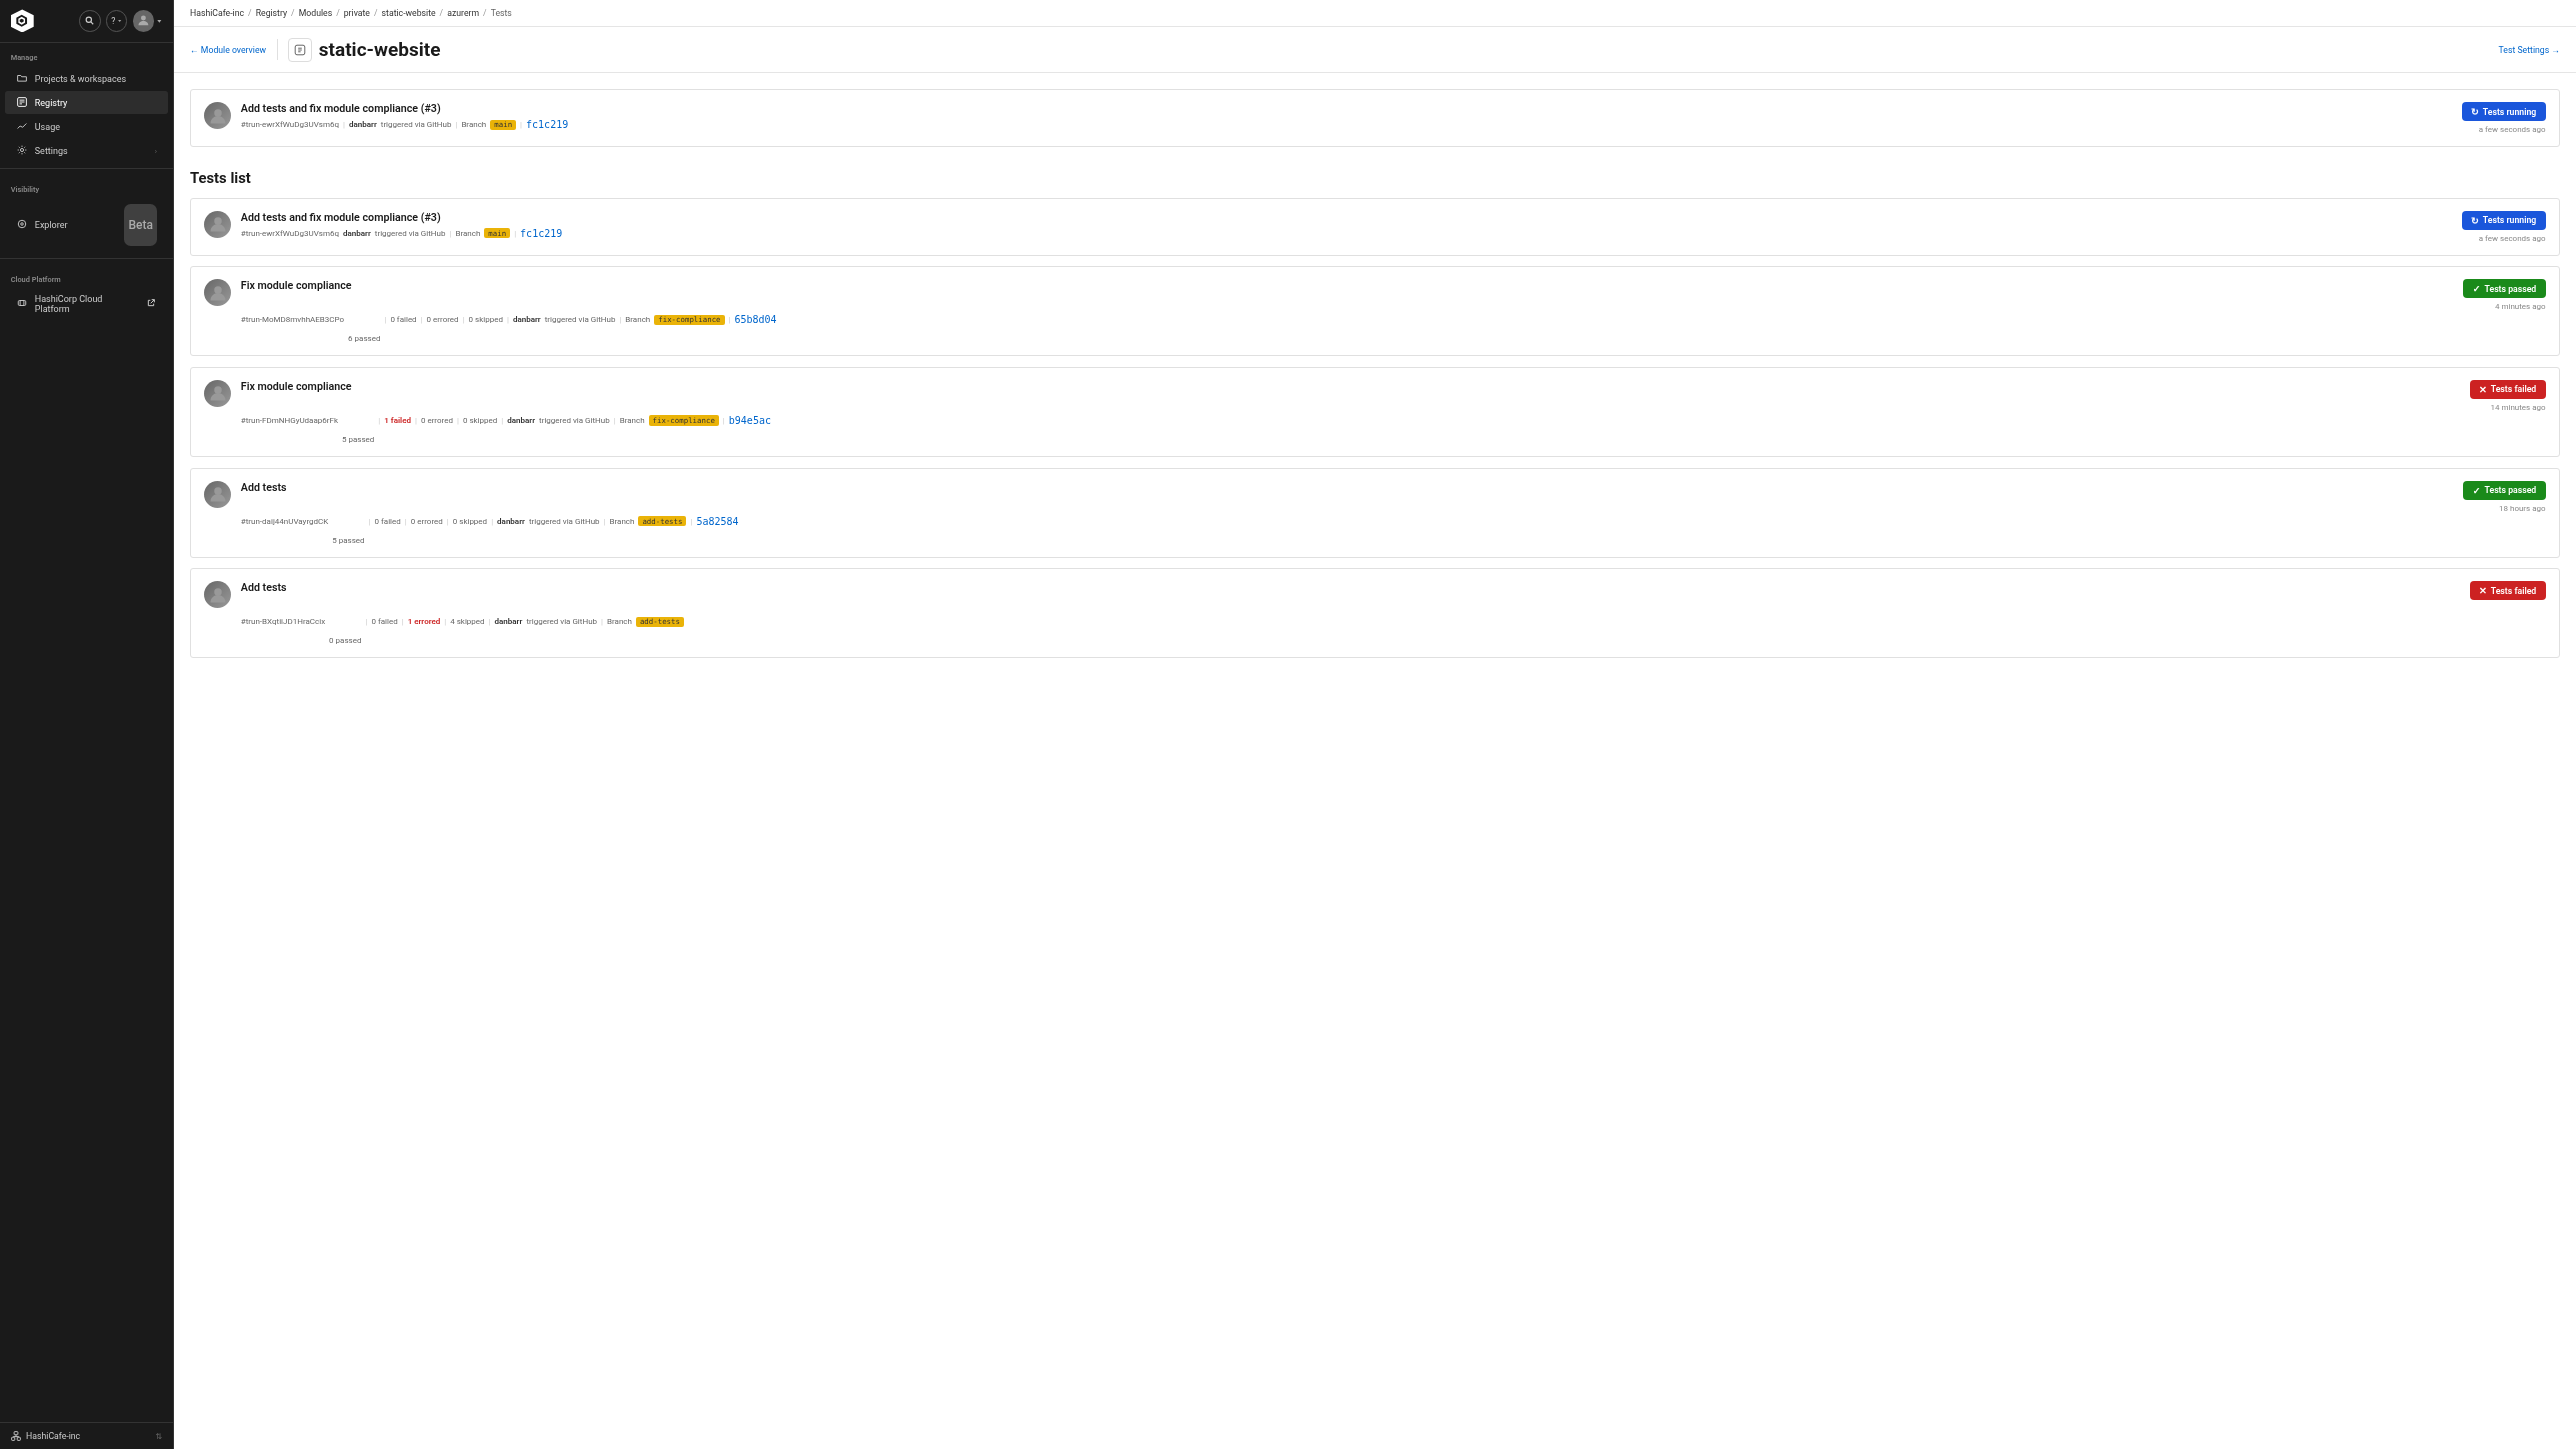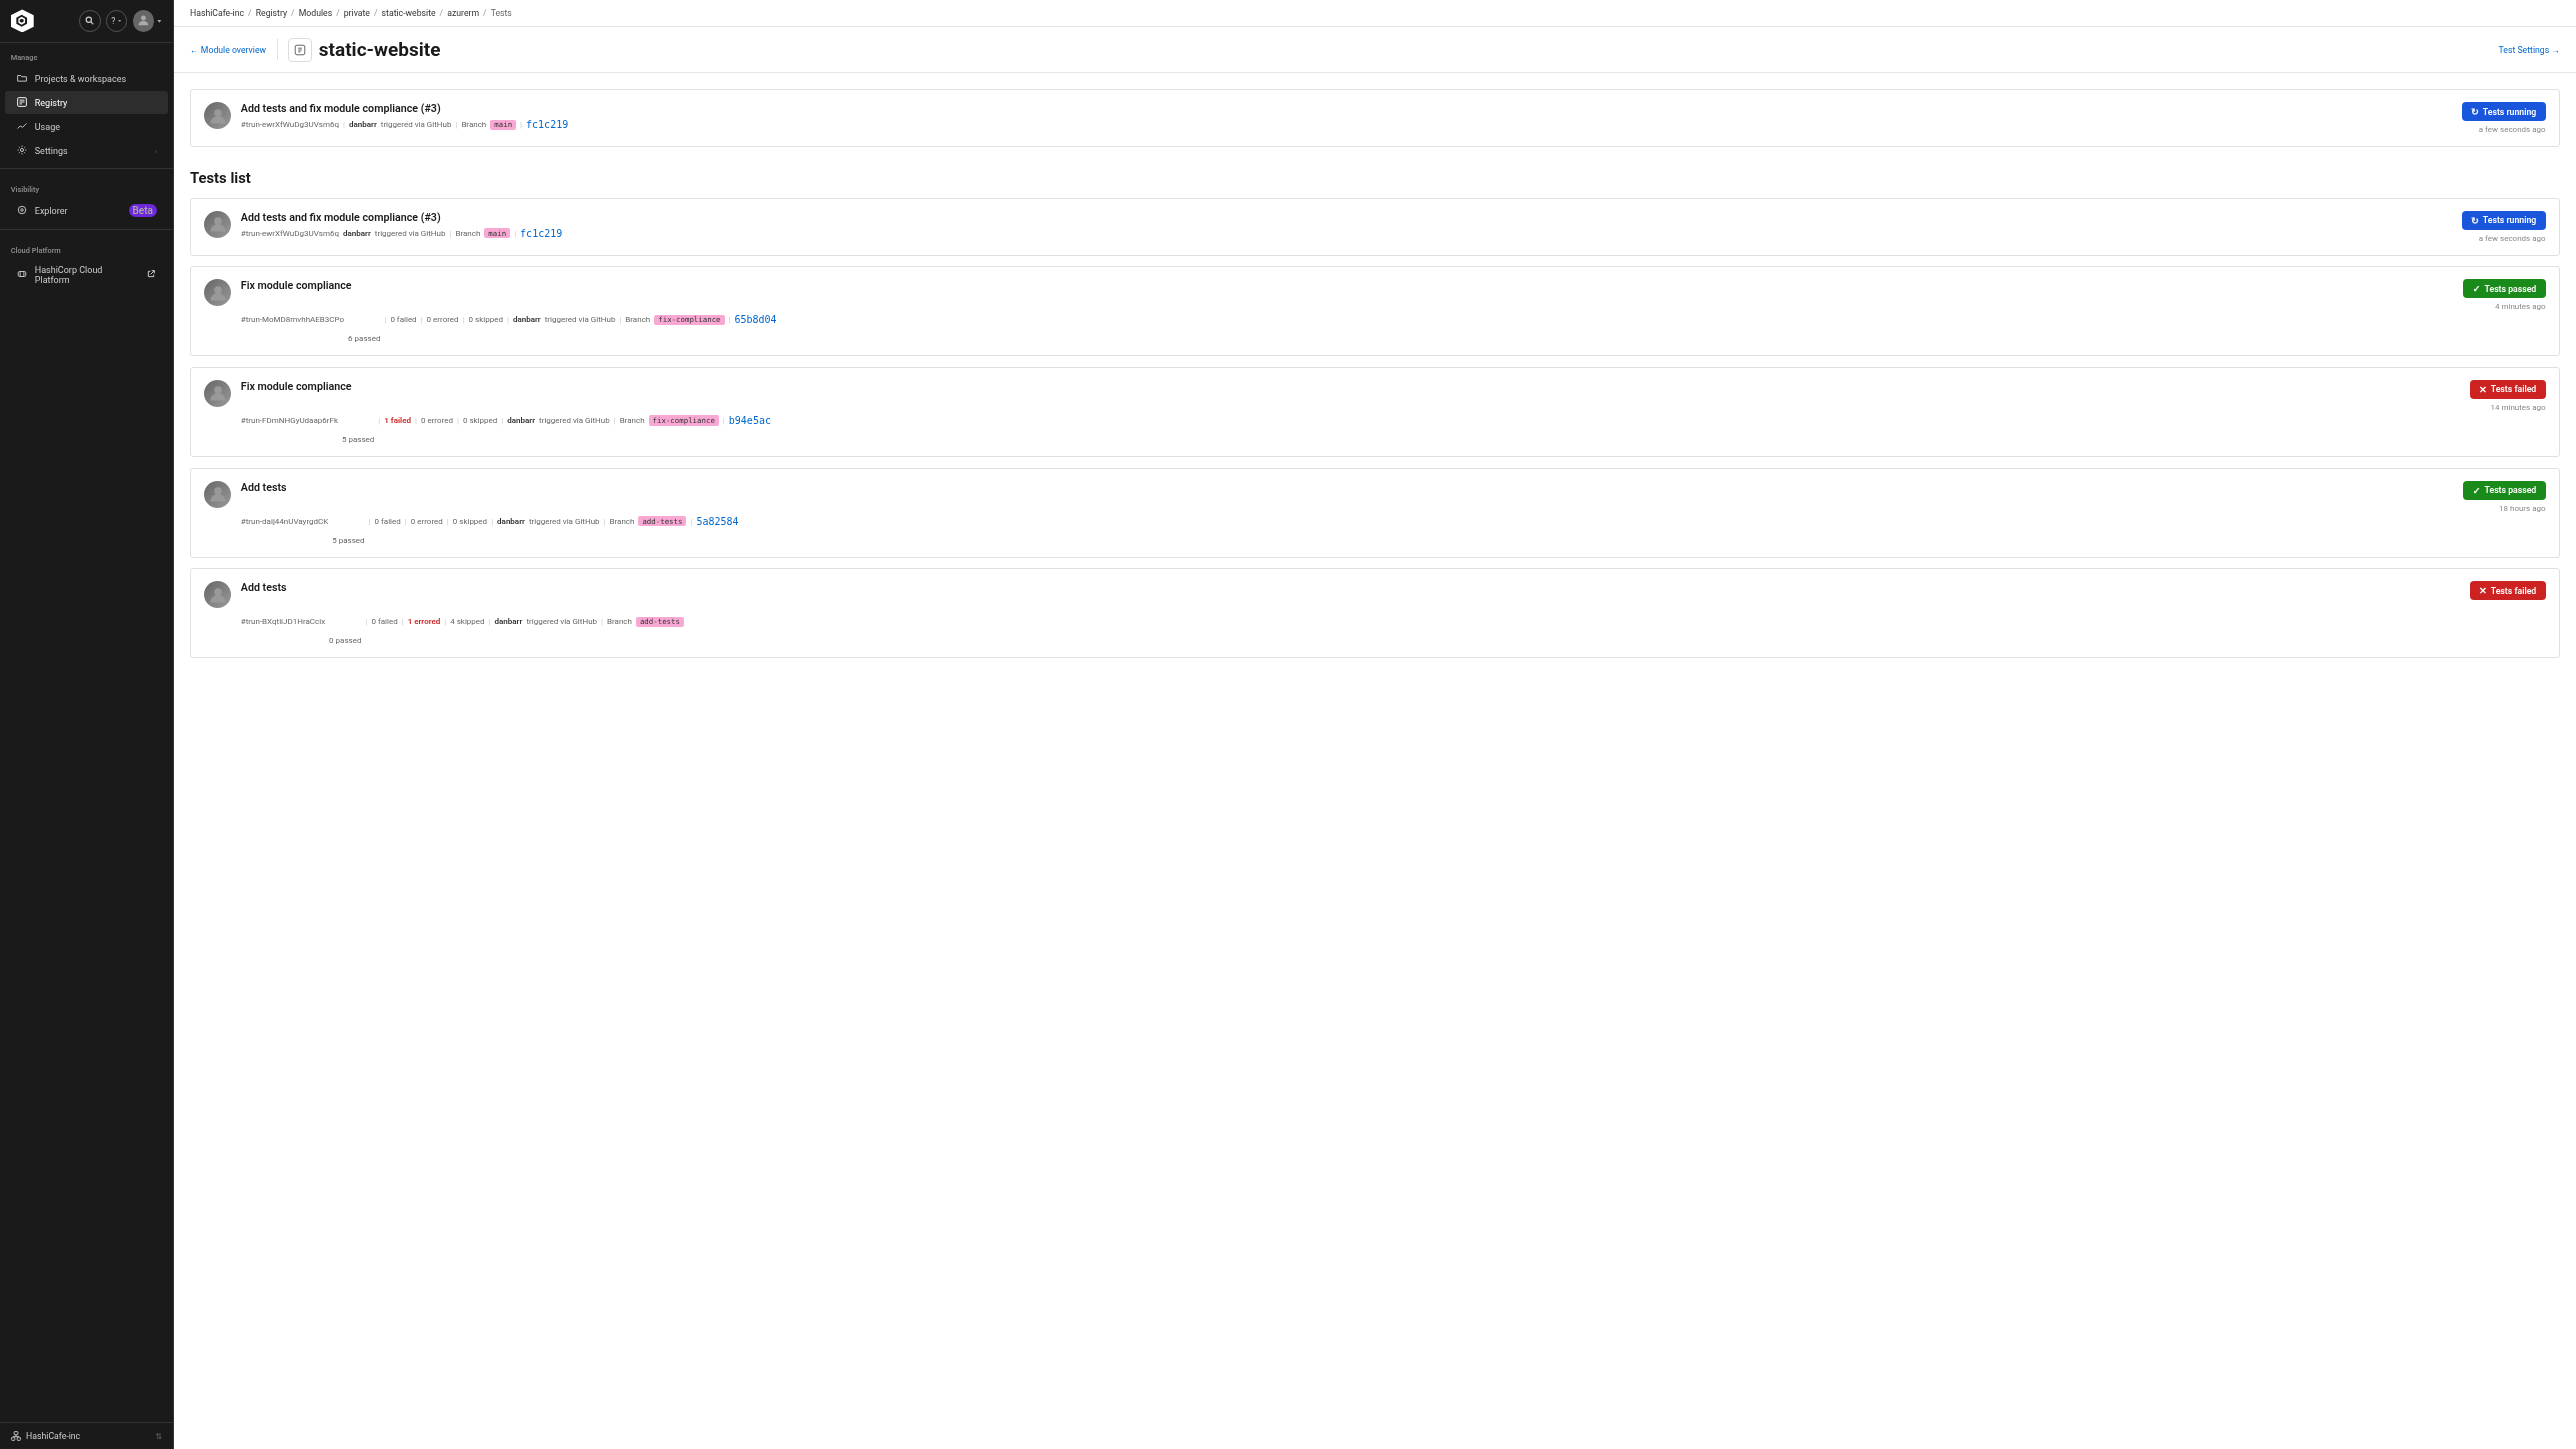--- a/index.html
+++ b/index.html
@@ -56,22 +56,22 @@
     .sidebar-item {
       display: flex; align-items: center; gap: 6.7px;
       padding: 5.4px 10.7px; cursor: pointer; color: #ccc;
       font-size: 9px; border-radius: 2.7px; margin: 0.7px 5.4px;
     }
     .sidebar-item.active { background: #2d2d2d; color: white; }
     .sidebar-item .item-icon { font-size: 9.4px; width: 12px; text-align: center; }
     .sidebar-item .item-label { flex: 1; }
     .sidebar-item .chevron { font-size: 7.4px; color: #666; margin-left: auto; }
     .badge {
-      background: #6d28d9; color: #aaa; font-size: 10px;
-      padding: 1px 4px; border-radius: 6.7px; font-weight: 500;
+      background: #404040; color: #aaa; font-size: 12px;
+      padding: 14px 4px; border-radius: 6.7px; font-weight: 500;
     }
     .sidebar-divider { height: 0.7px; background: #333; margin: 5.4px 0; }
     .sidebar-bottom {
       margin-top: auto; padding: 8px 10.7px;
       border-top: 0.7px solid #333;
       display: flex; align-items: center; gap: 5.4px;
       cursor: pointer; color: #ccc; font-size: 8.7px;
     }
     .sidebar-bottom .chevron { margin-left: auto; font-size: 8px; color: #666; }
 
@@ -154,21 +154,21 @@
     .test-card-body { flex: 1; }
     .test-card-title {
       font-size: 10.7px; font-weight: 600; color: #1a1a1a; margin-bottom: 4px;
     }
     .test-card-meta {
       display: flex; align-items: center; gap: 4px;
       font-size: 8px; color: #666; flex-wrap: wrap;
     }
     .meta-sep { color: #ccc; }
     .meta-branch {
-      background: #f9a8d4; border-radius: 2px;
+      background: #eab308; border-radius: 2px;
       padding: 0.7px 4px; font-family: monospace; font-size: 7.4px; color: #333;
     }
     .meta-commit {
       color: #0066cc; font-family: monospace; font-size: 10px; cursor: pointer;
     }
     .test-card-right {
       display: flex; flex-direction: column; align-items: flex-end; gap: 4px; min-width: 107px;
     }
 
     

